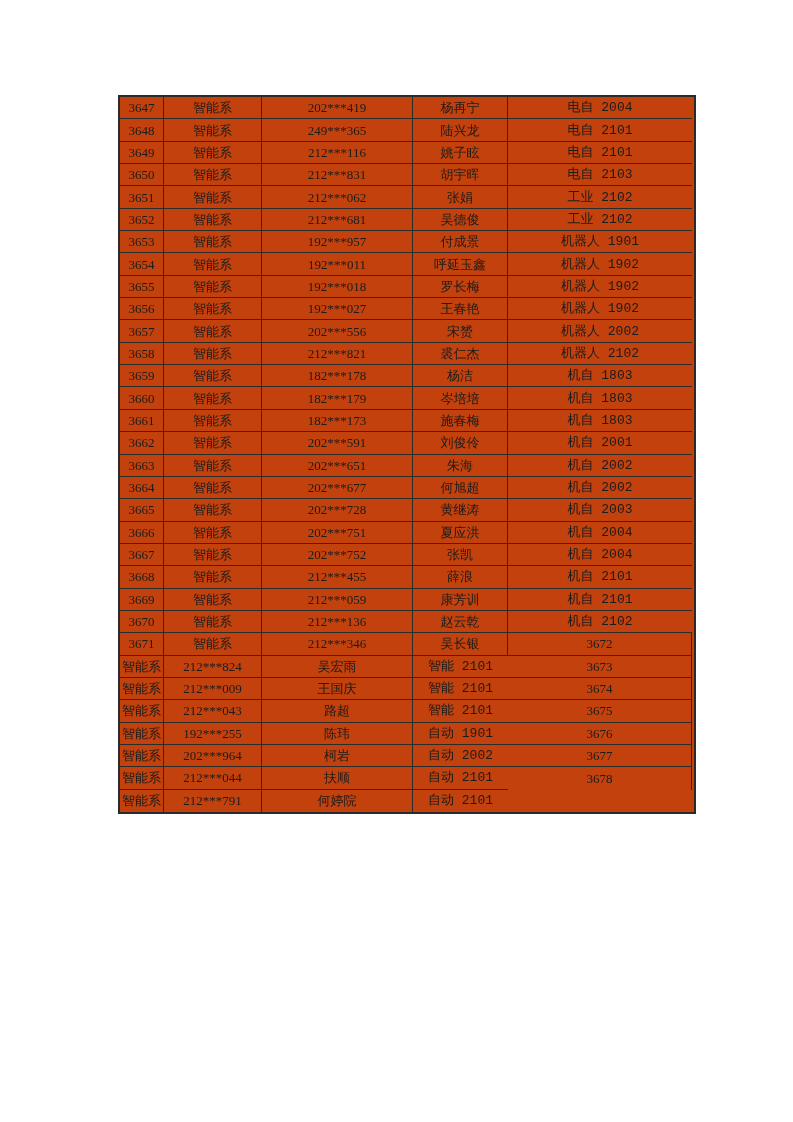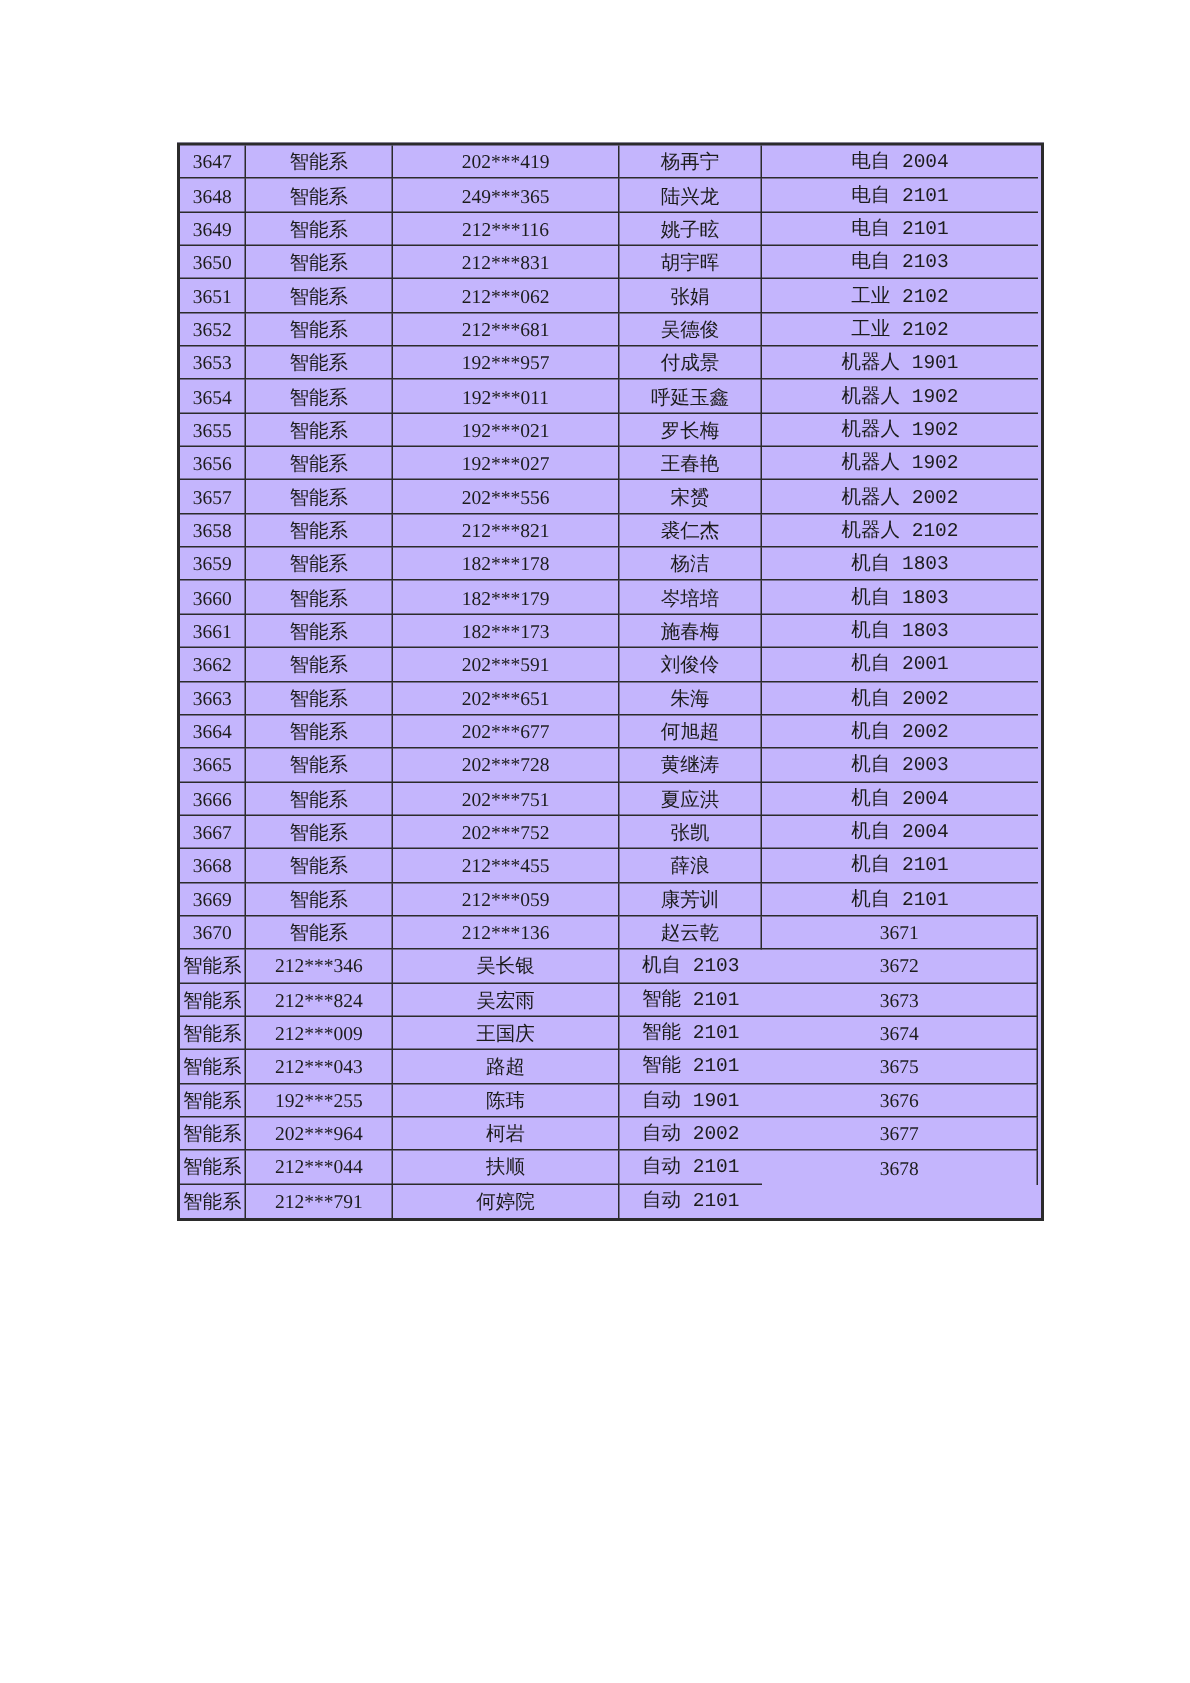--- a/index.html
+++ b/index.html
@@ -18,21 +18,21 @@
     position: absolute;
     left: 118px;
     top: 95px;
     width: 578px;
     height: 719px;
     box-sizing: border-box;
     border: 2px solid #2b2b2b;
     display: grid;
     grid-template-columns: 44px 98px 151px 95px 184px;
     grid-template-rows: repeat(32, 1fr);
-    background: #c4b5fd;
+    background: #c2410c;
   }
   .cell {
     border-right: 1px solid #2b2b2b;
     border-bottom: 1px solid #2b2b2b;
     display: flex;
     align-items: center;
     justify-content: center;
     font-size: 13px;
     line-height: 1;
     color: #1c1c1c;
@@ -87,21 +87,21 @@
     <div class="cell">192***957</div>
     <div class="cell">付成景</div>
     <div class="cell col-last">机器人 1901</div>
     <div class="cell">3654</div>
     <div class="cell">智能系</div>
     <div class="cell">192***011</div>
     <div class="cell">呼延玉鑫</div>
     <div class="cell col-last">机器人 1902</div>
     <div class="cell">3655</div>
     <div class="cell">智能系</div>
-    <div class="cell">192***021</div>
+    <div class="cell">192***018</div>
     <div class="cell">罗长梅</div>
     <div class="cell col-last">机器人 1902</div>
     <div class="cell">3656</div>
     <div class="cell">智能系</div>
     <div class="cell">192***027</div>
     <div class="cell">王春艳</div>
     <div class="cell col-last">机器人 1902</div>
     <div class="cell">3657</div>
     <div class="cell">智能系</div>
     <div class="cell">202***556</div>
@@ -164,25 +164,25 @@
     <div class="cell col-last">机自 2101</div>
     <div class="cell">3669</div>
     <div class="cell">智能系</div>
     <div class="cell">212***059</div>
     <div class="cell">康芳训</div>
     <div class="cell col-last">机自 2101</div>
     <div class="cell">3670</div>
     <div class="cell">智能系</div>
     <div class="cell">212***136</div>
     <div class="cell">赵云乾</div>
+    <div class="cell col-last">机自 2102</div>
     <div class="cell">3671</div>
     <div class="cell">智能系</div>
     <div class="cell">212***346</div>
     <div class="cell">吴长银</div>
-    <div class="cell col-last">机自 2103</div>
     <div class="cell">3672</div>
     <div class="cell">智能系</div>
     <div class="cell">212***824</div>
     <div class="cell">吴宏雨</div>
     <div class="cell col-last">智能 2101</div>
     <div class="cell">3673</div>
     <div class="cell">智能系</div>
     <div class="cell">212***009</div>
     <div class="cell">王国庆</div>
     <div class="cell col-last">智能 2101</div>

